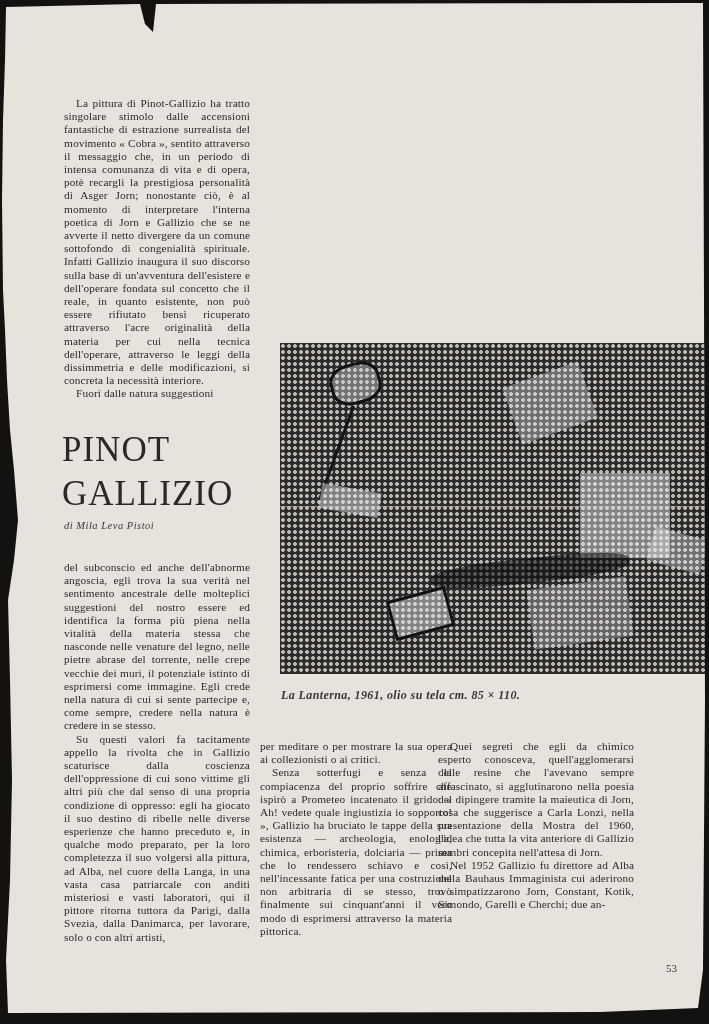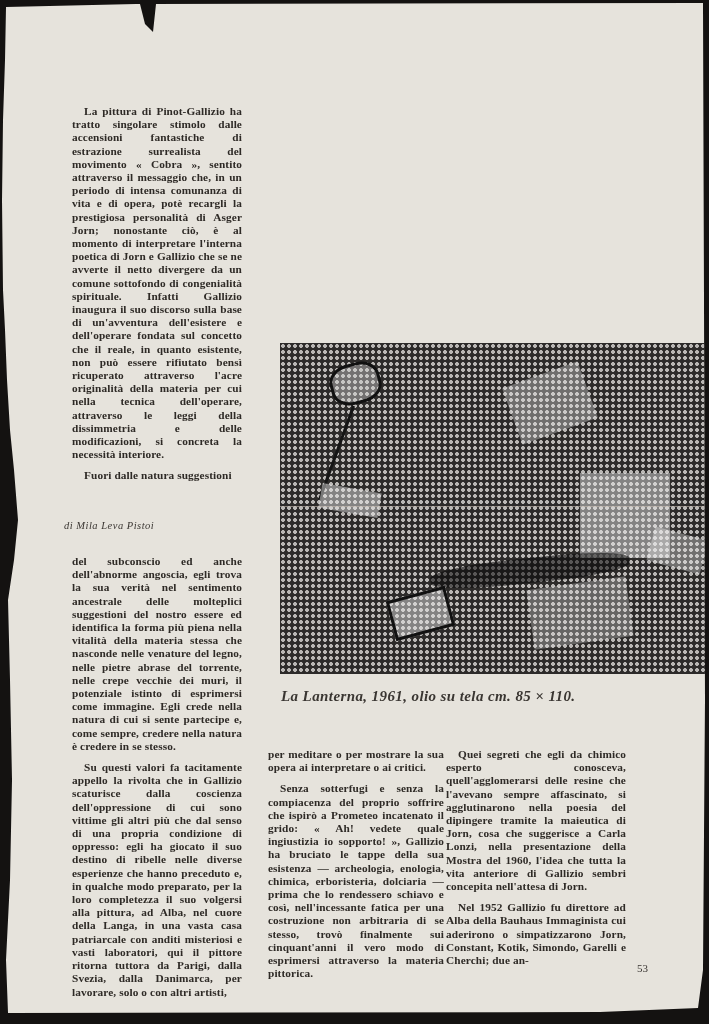--- a/index.html
+++ b/index.html
@@ -19,24 +19,24 @@
         8px 600px, 14px 560px, 18px 520px, 14px 470px, 10px 430px,
         7px 380px, 5px 330px, 3px 290px, 2px 200px, 3px 120px, 5px 60px
       );
     }
     .col {
       position: absolute;
       font-size: 11.3px; line-height: 13.2px;
       text-align: justify; color: #2e2a26;
       letter-spacing: 0.1px;
     }
-    .col p { margin: 8px; text-indent: 12px; font-weight: bold; }
+    .col p { margin: 0; text-indent: 12px; }
     .col p.noindent { text-indent: 0; }
     #col1a { left: 64px; top: 97px; width: 186px; }
-    #col1b { left: 64px; top: 547px; width: 186px; }
+    #col1b { left: 64px; top: 561px; width: 186px; }
     #col2 { left: 260px; top: 740px; width: 192px; }
     #col3 { left: 438px; top: 740px; width: 196px; }
     .title {
       position: absolute; left: 62px; top: 428px; width: 200px;
       font-family: "Liberation Serif", "DejaVu Serif", serif;
       font-size: 35px; line-height: 44px; color: #2b2825; letter-spacing: 1px;
       font-weight: normal;
     }
     .byline {
       position: absolute; left: 64px; top: 520px;
@@ -45,39 +45,43 @@
     .photo {
       position: absolute; left: 280px; top: 343px; width: 426px; height: 331px;
       background-color: #2d2b2a;
       background-image: radial-gradient(circle, rgba(210,208,205,0.85) 1.6px, transparent 2.2px);
       background-size: 6px 6px;
       overflow: hidden;
     }
     .photo .shape { position: absolute; }
     .caption {
       position: absolute; left: 281px; top: 688px;
-      font-style: italic; font-weight: bold; font-size: 15px; color: #3a3632;
+      font-style: italic; font-weight: bold; font-size: 12px; color: #3a3632;
       letter-spacing: 0.4px;
     }
     .page-number {
-      position: absolute; left: 637px; top: 962px;
+      position: absolute; left: 666px; top: 962px;
       font-size: 11px; color: #3a3632;
     }
     .fold { position: absolute; left: 280px; top: 506px; width: 426px; height: 1px; background: rgba(200,190,180,0.6); }
   </style>
 </head>
 <body>
 
 <div class="page">
 
   <div class="col" id="col1a">
     <p>La pittura di Pinot-Gallizio ha tratto singolare stimolo dalle accensioni fantastiche di estrazione surrealista del movimento « Cobra », sentito attraverso il messaggio che, in un periodo di intensa comunanza di vita e di opera, potè recargli la prestigiosa personalità di Asger Jorn; nonostante ciò, è al momento di interpretare l'interna poetica di Jorn e Gallizio che se ne avverte il netto divergere da un comune sottofondo di congenialità spirituale. Infatti Gallizio inaugura il suo discorso sulla base di un'avventura dell'esistere e dell'operare fondata sul concetto che il reale, in quanto esistente, non può essere rifiutato bensì ricuperato attraverso l'acre originalità della materia per cui nella tecnica dell'operare, attraverso le leggi della dissimmetria e delle modificazioni, si concreta la necessità interiore.</p>
     <p>Fuori dalle natura suggestioni</p>
   </div>
 
+  <h1 class="title" style="margin:0;">
+    <span>PINOT</span><br>
+    <span>GALLIZIO</span>
+  </h1>
 
   <div class="byline">di Mila Leva Pistoi</div>
 
   <div class="col" id="col1b">
     <p class="noindent">del subconscio ed anche dell'abnorme angoscia, egli trova la sua verità nel sentimento ancestrale delle molteplici suggestioni del nostro essere ed identifica la forma più piena nella vitalità della materia stessa che nasconde nelle venature del legno, nelle pietre abrase del torrente, nelle crepe vecchie dei muri, il potenziale istinto di esprimersi come immagine. Egli crede nella natura di cui si sente partecipe e, come sempre, credere nella natura è credere in se stesso.</p>
     <p>Su questi valori fa tacitamente appello la rivolta che in Gallizio scaturisce dalla coscienza dell'oppressione di cui sono vittime gli altri più che dal senso di una propria condizione di oppresso: egli ha giocato il suo destino di ribelle nelle diverse esperienze che hanno preceduto e, in qualche modo preparato, per la loro completezza il suo volgersi alla pittura, ad Alba, nel cuore della Langa, in una vasta casa patriarcale con anditi misteriosi e vasti laboratori, qui il pittore ritorna tuttora da Parigi, dalla Svezia, dalla Danimarca, per lavorare, solo o con altri artisti,</p>
   </div>
 
   <div class="photo">
     <div class="shape" style="left:50px;top:20px;width:45px;height:35px;border:3px solid #111;border-radius:40%;transform:rotate(-15deg);background:rgba(220,220,220,0.4);"></div>
@@ -88,21 +92,21 @@
     <div class="shape" style="left:40px;top:145px;width:60px;height:25px;background:rgba(240,240,240,0.45);transform:rotate(10deg);"></div>
     <div class="shape" style="left:110px;top:250px;width:55px;height:35px;border:3px solid #111;background:rgba(240,240,240,0.45);transform:rotate(-15deg);"></div>
     <div class="shape" style="left:150px;top:215px;width:200px;height:25px;background:rgba(10,10,10,0.55);transform:rotate(-6deg);border-radius:40%;"></div>
     <div class="shape" style="left:250px;top:240px;width:100px;height:60px;background:rgba(235,235,235,0.3);transform:rotate(-8deg);"></div>
   </div>
   <div class="fold"></div>
 
   <div class="caption">La Lanterna, 1961, olio su tela cm. 85 × 110.</div>
 
   <div class="col" id="col2">
-    <p class="noindent">per meditare o per mostrare la sua opera ai interpretare o ai critici.</p>
+    <p class="noindent">per meditare o per mostrare la sua opera ai collezionisti o ai critici.</p>
     <p>Senza sotterfugi e senza la compiacenza del proprio soffrire che ispirò a Prometeo incatenato il grido: « Ah! vedete quale ingiustizia io sopporto! », Gallizio ha bruciato le tappe della sua esistenza — archeologia, enologia, chimica, erboristeria, dolciaria — prima che lo rendessero schiavo e così, nell'incessante fatica per una costruzione non arbitraria di se stesso, trovò finalmente sui cinquant'anni il vero modo di esprimersi attraverso la materia pittorica.</p>
   </div>
 
   <div class="col" id="col3">
     <p>Quei segreti che egli da chimico esperto conosceva, quell'agglomerarsi delle resine che l'avevano sempre affascinato, si agglutinarono nella poesia del dipingere tramite la maieutica di Jorn, cosa che suggerisce a Carla Lonzi, nella presentazione della Mostra del 1960, l'idea che tutta la vita anteriore di Gallizio sembri concepita nell'attesa di Jorn.</p>
     <p>Nel 1952 Gallizio fu direttore ad Alba della Bauhaus Immaginista cui aderirono o simpatizzarono Jorn, Constant, Kotik, Simondo, Garelli e Cherchi; due an-</p>
   </div>
 
   <div class="page-number">53</div>
 </div>

